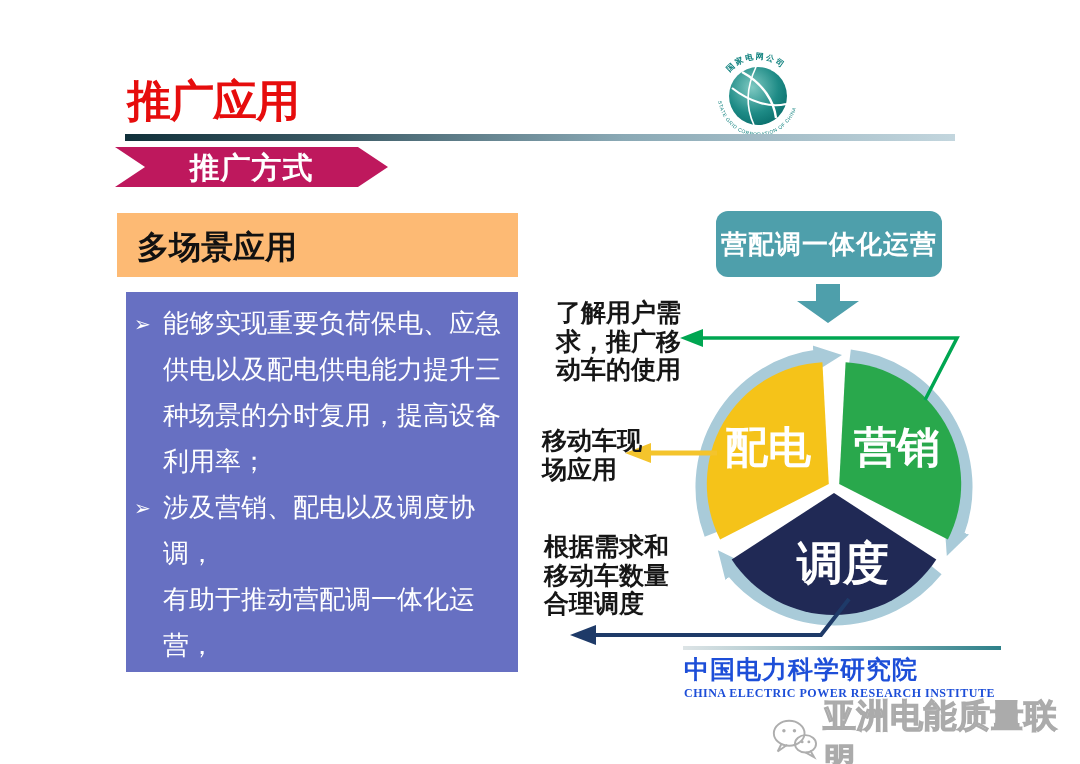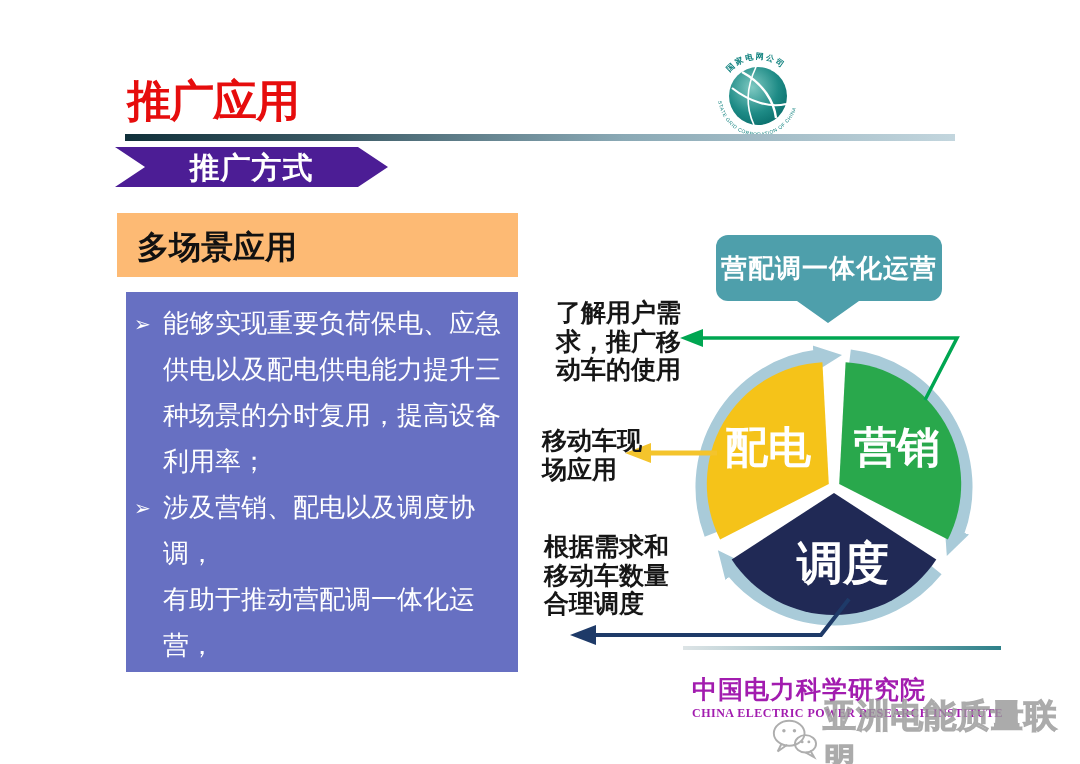--- a/index.html
+++ b/index.html
@@ -10,46 +10,46 @@
   
   .title{left:127px;top:72px;font-size:44px;font-weight:bold;color:#E60D0D;letter-spacing:-1px;}
   .logo-wrap{left:712px;top:50px;width:92px;height:92px;}
   .logo-text{left:813px;top:60px;color:#0B7F7C;}
   .logo-cn{font-size:37px;font-weight:bold;letter-spacing:0.5px;line-height:40px;}
   .logo-en{font-family:"Liberation Serif",serif;font-size:23px;font-weight:bold;letter-spacing:2.5px;line-height:24px;}
 
   .rule{left:125px;top:134px;width:830px;height:7px;
         background:linear-gradient(90deg,#10303a 0%,#3c5b66 25%,#8aa9b5 60%,#c3d6de 100%);}
 
-  .banner{left:115px;top:147px;width:273px;height:40px;background:#4c1d95;color:#fff;
+  .banner{left:115px;top:147px;width:273px;height:40px;background:#be185d;color:#fff;
           font-size:30px;font-weight:bold;letter-spacing:1px;text-align:center;line-height:41px;
           clip-path:polygon(0 0,89% 0,100% 50%,89% 100%,0 100%,11% 50%);}
 
   
   .green-box{left:117px;top:213px;width:401px;height:64px;background:#fdba74;}
   .green-box .h{padding-left:20px;line-height:68px;font-size:32px;font-weight:bold;color:#111;}
   .purple-box{left:126px;top:292px;width:392px;height:380px;background:#6770C2;color:#fff;padding-top:8px;box-sizing:border-box;}
   .bullet{position:relative;padding-left:37px;font-size:26px;line-height:46px;}
   .bullet .mk{position:absolute;left:8px;top:1px;font-size:20px;}
   .bullet .tx{display:inline-block;white-space:pre-line;}
 
   
   .teal-box{left:716px;top:211px;width:226px;height:66px;background:#4E9FAB;border-radius:12px;
-            color:#fff;font-size:26px;font-weight:bold;letter-spacing:1px;text-align:center;line-height:66px;margin-top:24px;}
+            color:#fff;font-size:26px;font-weight:bold;letter-spacing:1px;text-align:center;line-height:66px;}
   .diagram-svg{left:540px;top:195px;}
   .callout{color:#161616;font-size:25px;line-height:28.5px;font-weight:600;white-space:pre-line;}
   .callout.c1{left:556px;top:298px;width:150px;}
   .callout.c2{left:542px;top:426px;width:130px;}
   .callout.c3{left:544px;top:532px;width:150px;}
   .seg-label{fill:#ffffff;font-weight:bold;font-family:"Liberation Sans",sans-serif;}
 
   
   .footer-line{left:683px;top:646px;width:318px;height:4px;
                background:linear-gradient(90deg,#dde4e6 0%,#9fc0c6 40%,#2d8089 100%);}
-  .cepri{left:684px;top:674px;color:#a21caf;margin-left:8px;}
+  .cepri{left:684px;top:654px;color:#1d4ed8;}
   .cepri-cn{font-size:25px;font-weight:bold;letter-spacing:1px;line-height:30px;}
   .cepri-en{font-family:"Liberation Serif",serif;font-size:12px;font-weight:bold;letter-spacing:0.5px;margin-top:2px;}
   .watermark{left:770px;top:694px;display:flex;align-items:center;gap:3px;opacity:0.8;}
   .watermark .wm-text{font-size:33px;font-weight:bold;color:#c9c9c9;-webkit-text-stroke:1.2px #979797;letter-spacing:0.5px;}
 </style>
 </head>
 <body>
 
 <div class="slide">
 

